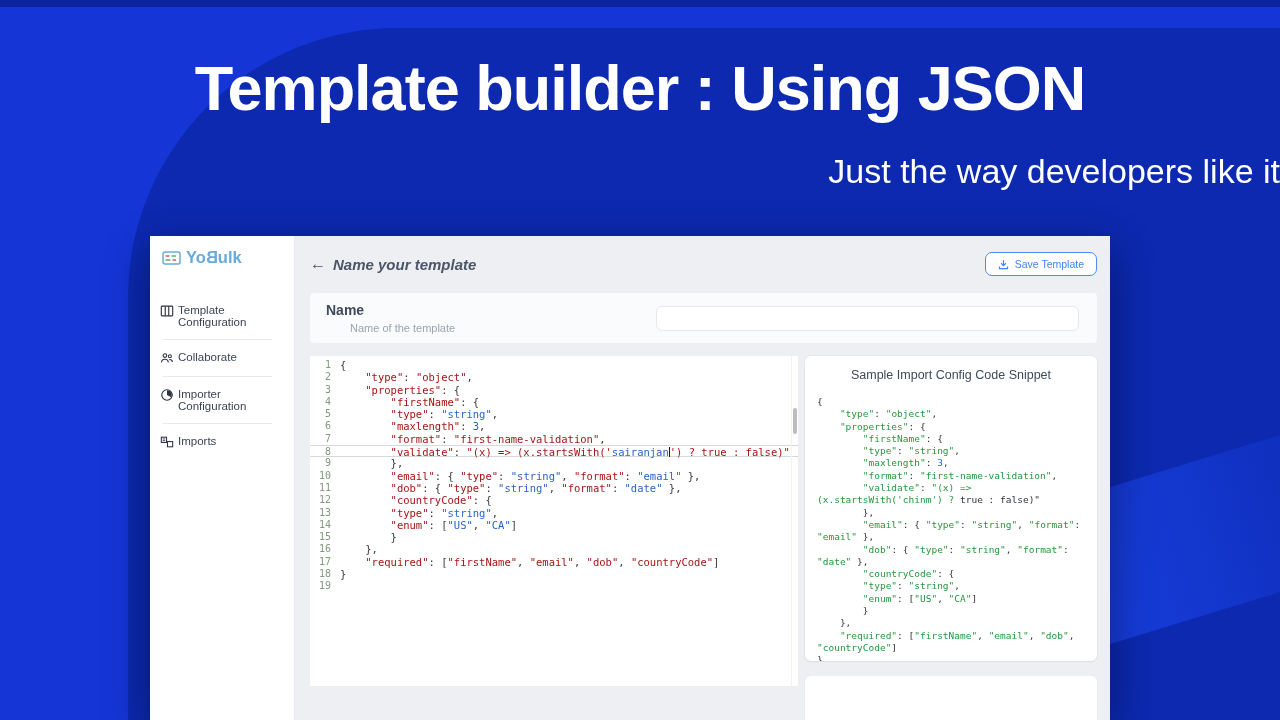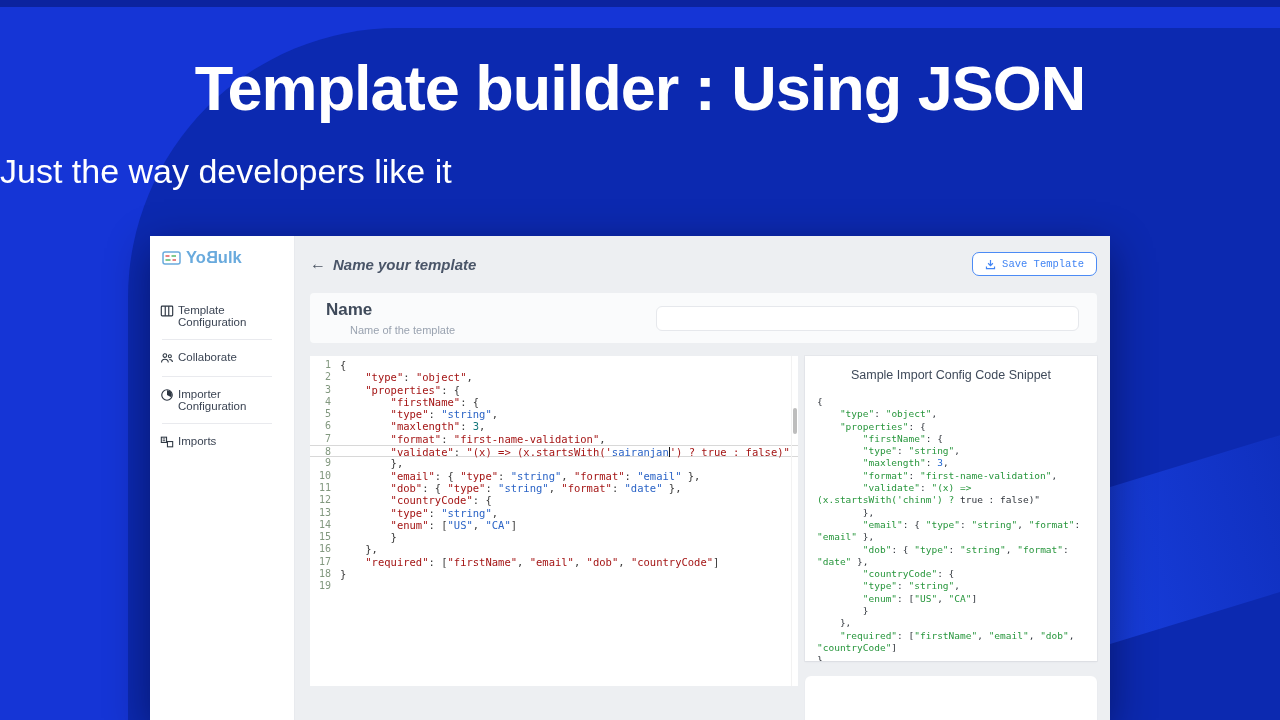--- a/index.html
+++ b/index.html
@@ -10,21 +10,21 @@
   .bg-dark { position:absolute; left:128px; top:28px; width:1400px; height:1400px;
     background:#0c29b0; border-radius:270px 0 0 0; }
   .bg-top { position:absolute; top:0; left:0; right:0; height:7px; background:#0b239f; }
   .bg-band { position:absolute; right:-140px; bottom:55px; width:780px; height:150px;
     background:linear-gradient(90deg, rgba(27,64,230,0) 0%, #1d48f2 45%, rgba(27,64,230,0) 100%);
     transform:rotate(-17deg); opacity:.85; }
 
   
   .hero-title { position:absolute; top:52px; left:0; width:100%; text-align:center;
     font-size:63px; font-weight:bold; color:#ffffff; letter-spacing:-1px; }
-  .hero-sub { position:absolute; top:152px; left:0; width:100%; text-align:left;
+  .hero-sub { position:absolute; top:152px; left:0; width:100%; text-align:right;
     font-size:34px; color:#ffffff; }
 
   
   .window { position:absolute; left:150px; top:236px; width:960px; height:484px;
     background:#ffffff; overflow:hidden; display:flex;
     box-shadow:0 12px 40px rgba(0,0,25,.45); }
 
   
   .sidebar { width:145px; flex:none; background:#ffffff; border-right:1px solid #e8eaee; }
   .logo { margin:12px 0 0 12px; display:flex; align-items:center; gap:5px; }
@@ -42,25 +42,25 @@
   .tab { flex:1; display:flex; align-items:center; justify-content:center;
     font-size:10.5px; font-weight:bold; color:#1b2430; border-bottom:2px solid transparent; cursor:pointer; }
   .tab.active { color:#27418f; border-bottom-color:#27418f; }
 
   .content { flex:1; background:#edeff2; padding:0 13px 0 15px; position:relative; }
   .hdr-row { margin-top:16px; height:24px; display:flex; align-items:center; gap:7px; }
   .back-arrow { font-size:16px; font-weight:bold; color:#4b5563; cursor:pointer; line-height:1; }
   .page-title { font-size:15px; font-weight:bold; color:#4a5568;font-style:italic; }
   .save-btn { margin-left:auto; height:24px; padding:0 12px; background:#ffffff;
     border:1px solid #4c8bf5; border-radius:7px; color:#4285f4; font-size:10.5px;
-    display:flex; align-items:center; gap:6px; cursor:pointer; font-family:Liberation Mono, monospace; }
+    display:flex; align-items:center; gap:6px; cursor:pointer; font-family:Liberation Sans, sans-serif; }
 
   .name-card { margin-top:17px; height:50px; background:#fafbfc; border-radius:4px;
     display:flex; align-items:center; padding:0 18px 0 16px; }
-  .name-label { font-size:17px; font-weight:bold; color:#3f4a5a; }
+  .name-label { font-size:14px; font-weight:bold; color:#3f4a5a; }
   .name-hint { font-size:11px; color:#9aa3b0; margin-top:4px;margin-left:24px; }
   .name-input { margin-left:auto; width:423px; height:25px; background:#ffffff;
     border:1px solid #e6e8ec; border-radius:6px; outline:none; padding:0 8px; font-size:11px; }
 
   .body-row { margin-top:13px; display:flex; gap:7px; align-items:flex-start; }
 
   
   .editor { width:488px; flex:none; height:330px; background:#ffffff; position:relative;
     overflow:hidden; padding-top:3px; font-family:"DejaVu Sans Mono", monospace; font-size:10.5px; }
   .editor .cl { display:flex; height:12.3px; line-height:12.3px; }
@@ -71,21 +71,21 @@
   .tk-k { color:#a41515; }
   .tk-s { color:#2a63c6; }
   .tk-n { color:#15787c; }
   .cursor { display:inline-block; width:1px; height:10px; background:#1a1a1a; vertical-align:-1px; }
   .scroll-thumb { position:absolute; right:1px; top:52px; width:4px; height:26px;
     background:#bdbdbd; border-radius:2px; }
   .editor-track { position:absolute; right:0; top:0; bottom:0; width:7px; border-left:1px solid #f2f2f2; }
 
   
   .right-col { width:292px; flex:none; }
-  .snippet-card { background:#ffffff; border-radius:0; height:305px; overflow:hidden;
+  .snippet-card { background:#ffffff; border-radius:6px; height:305px; overflow:hidden;
     box-shadow:0 1px 2px rgba(20,30,60,.06), 0 0 0 1px rgba(20,30,60,.03); }
   .snippet-title { text-align:center; font-size:12.5px; color:#3f4a5a; padding:12px 0 8px; }
   .snippet-code { padding:6px 12px 12px; font-family:"DejaVu Sans Mono", monospace; font-size:9.5px; }
   .snippet-code .cl { display:flex; }
   .snippet-code .code { white-space:pre-wrap; word-break:break-word; line-height:12.3px; display:block; flex:1; }
   .tk-g { color:#27963c; }
   .tk-m { color:#1f66d0; }
   .tk-q { color:#30353c; }
   .bottom-card { margin-top:15px; height:60px; background:#ffffff; border-radius:6px;
     box-shadow:0 1px 2px rgba(20,30,60,.06); }

